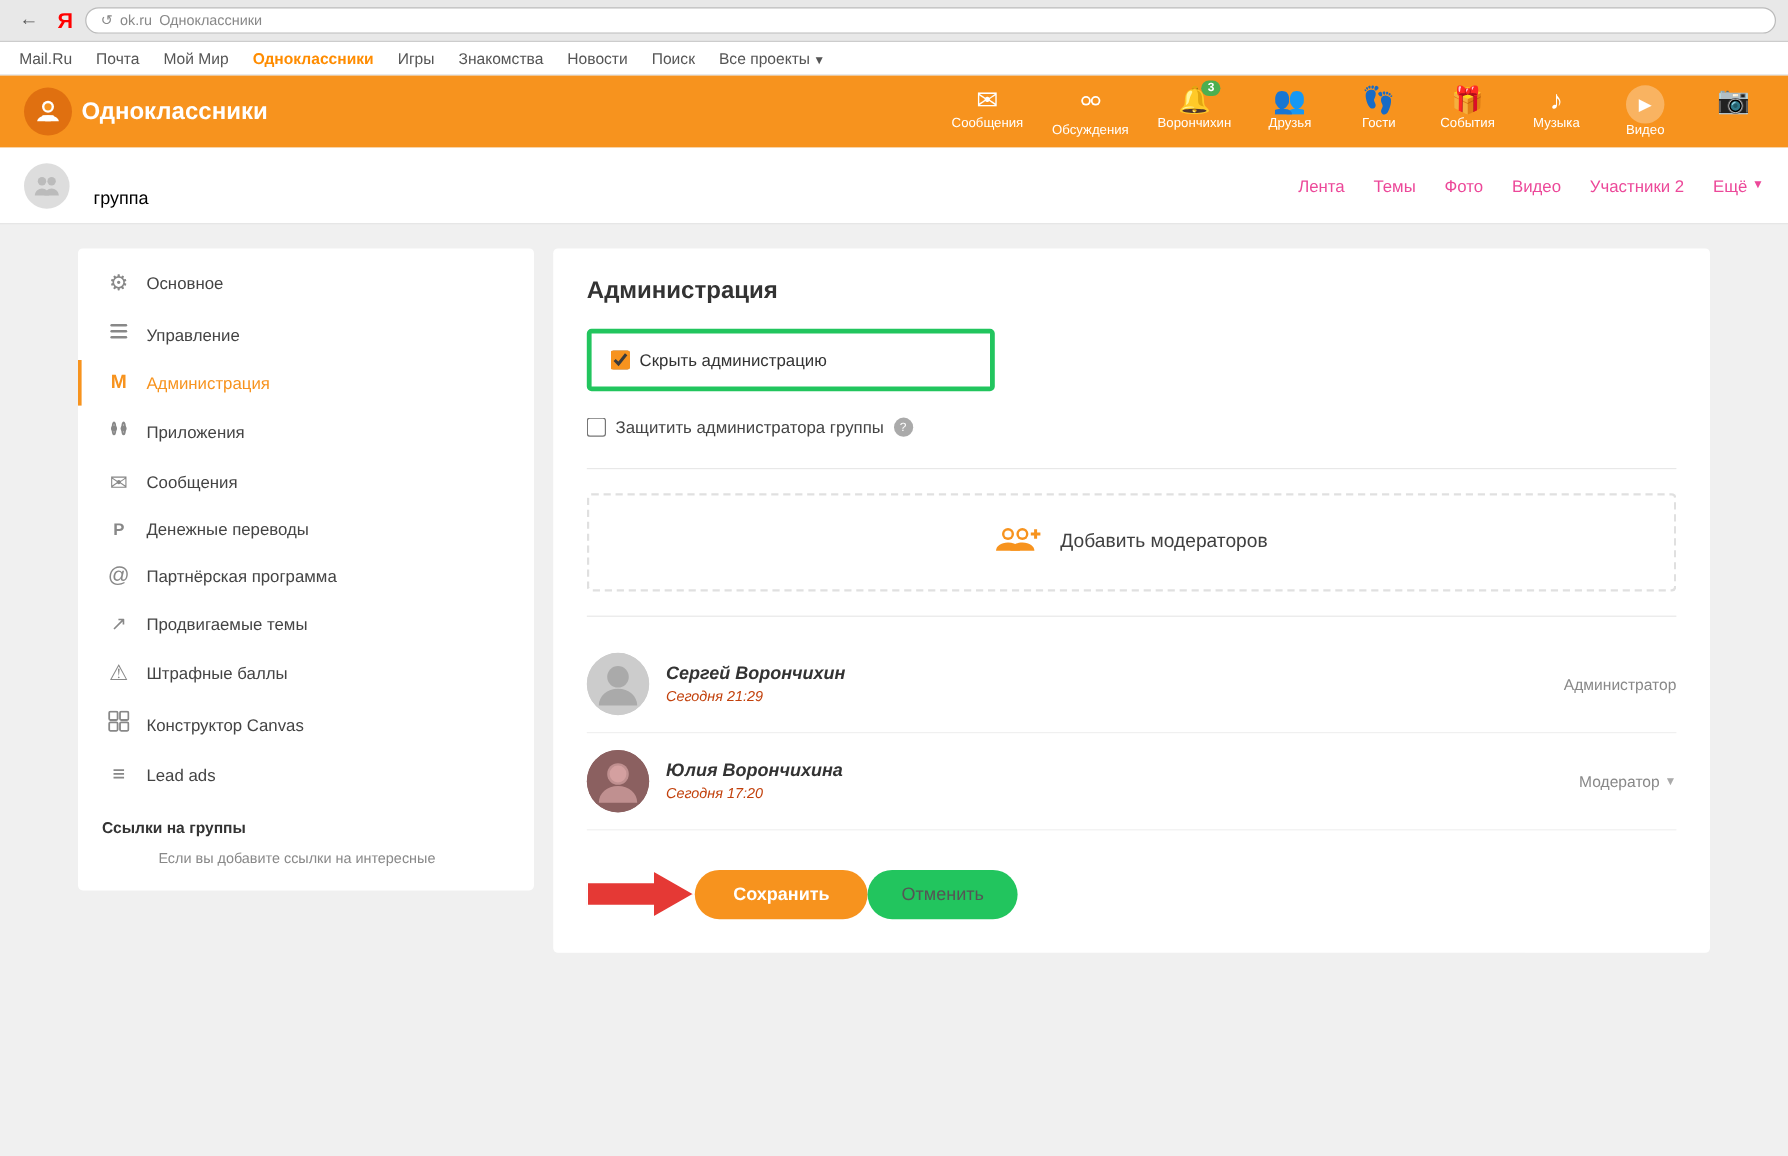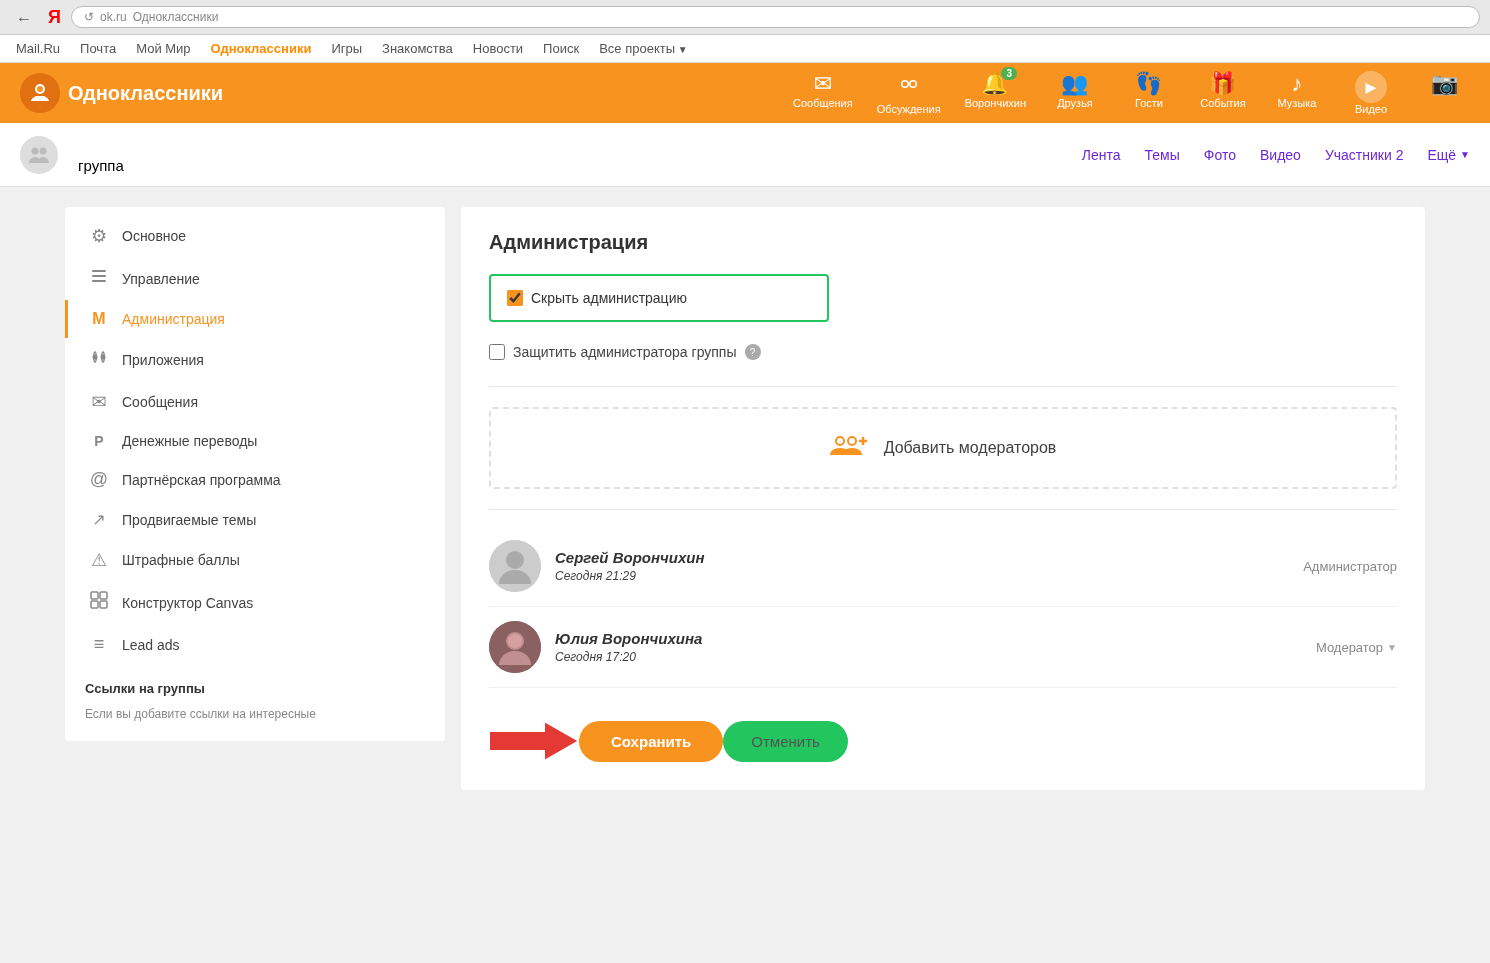--- a/index.html
+++ b/index.html
@@ -160,21 +160,21 @@
       font-weight: 500;
       margin-top: 22px;
     }
     .group-tabs {
       display: flex;
       gap: 24px;
       margin-left: auto;
     }
     .group-tab {
       font-size: 14px;
-      color: #6d28d9;
+      color: #ec4899;
       cursor: pointer;
       padding: 4px 0;
     }
     .group-tab.more { display: flex; align-items: center; gap: 4px; }
     .group-tab.more::after { content: '▼'; font-size: 10px; }
 
     
     .main-layout {
       display: flex;
       max-width: 1360px;
@@ -219,20 +219,21 @@
       padding: 16px 20px 6px;
       font-size: 13px;
       font-weight: bold;
       color: #333;
     }
     .sidebar-section-text {
       padding: 4px 20px 10px;
       font-size: 12px;
       color: #888;
       line-height: 1.4;
+      margin-left: 47px;
     }
 
     
     .main-content {
       flex: 1;
       margin-left: 16px;
       background: white;
       border-radius: 4px;
       padding: 24px 28px;
       align-self: flex-start;
@@ -240,21 +241,21 @@
 
     .section-title {
       font-size: 20px;
       font-weight: bold;
       color: #333;
       margin-bottom: 20px;
     }
 
     
     .checkbox-section {
-      border: 2px solid #22c55e;
+      border: 4px solid #22c55e;
       border-radius: 4px;
       padding: 14px 16px;
       margin-bottom: 12px;
       display: inline-flex;
       align-items: center;
       gap: 10px;
       min-width: 340px;
     }
     .checkbox-item {
       display: flex;
@@ -349,21 +350,21 @@
     }
     .user-info { flex: 1; font-style: italic; }
     .user-name {
       font-size: 15px;
       font-weight: bold;
       color: #333;
       margin-bottom: 3px;
     }
     .user-time {
       font-size: 12px;
-      color: #404040;
+      color: #c2410c;
     }
     .user-role {
       font-size: 13px;
       color: #888;
       display: flex;
       align-items: center;
       gap: 4px;
     }
     .user-role .dropdown-arrow { font-size: 10px; color: #aaa; cursor: pointer; }
 

